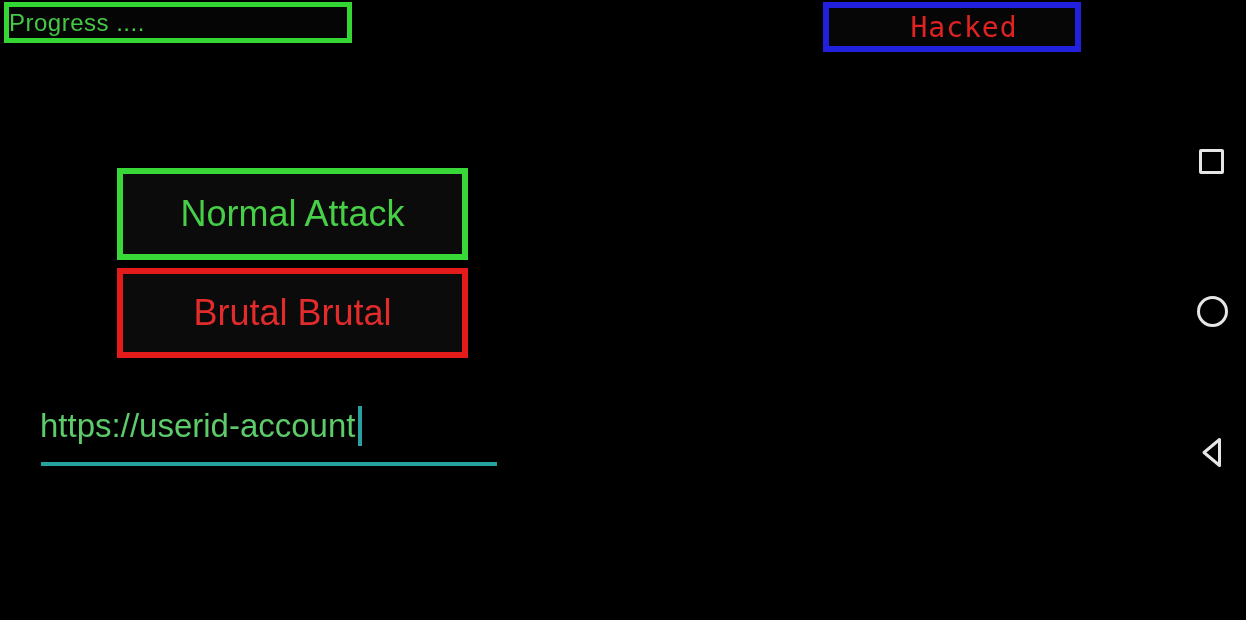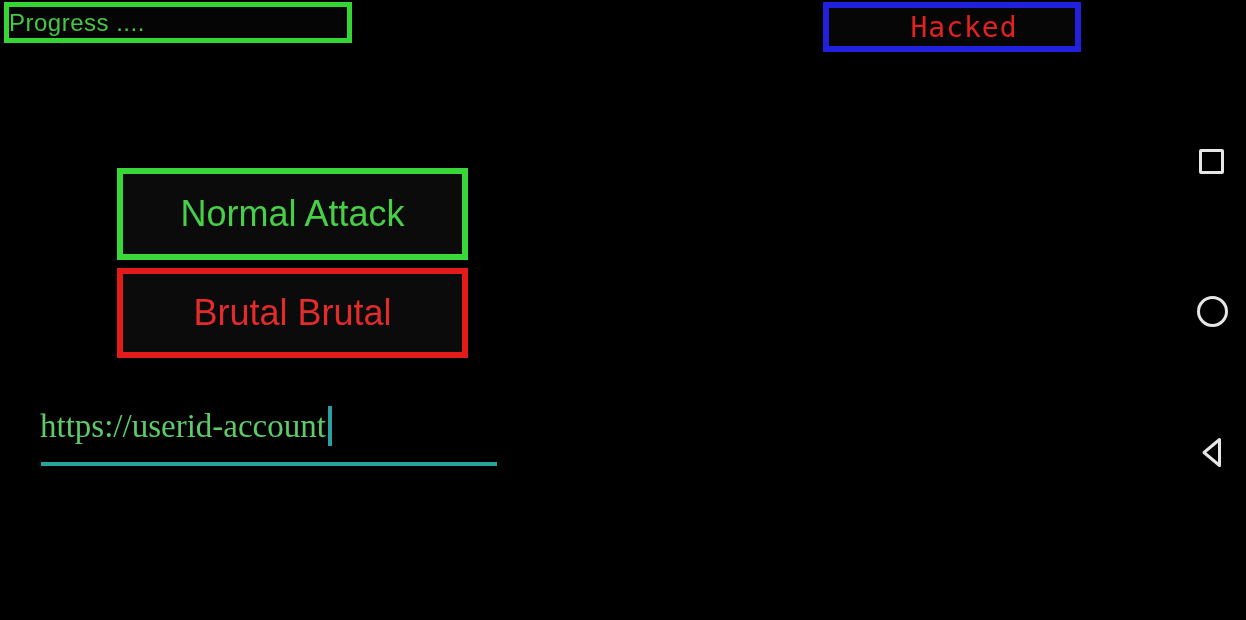--- a/index.html
+++ b/index.html
@@ -49,21 +49,21 @@
     top: 268px; height: 78px;
     border: 6px solid #e31b1b;
     color: #e32b2b;
   }
 
   
   .url-field {
     position: absolute; left: 40px; top: 402px;
     height: 48px;
     display: flex; align-items: center;
-    font-family: Liberation Serif, serif;
+    font-family: Liberation Sans, sans-serif;
     font-size: 33px;
     color: #5ecb6b;
     cursor: text;
   }
   .url-cursor {
     display: inline-block;
     width: 4px; height: 40px;
     background: #2c9fa0;
     margin-left: 2px;
   }

